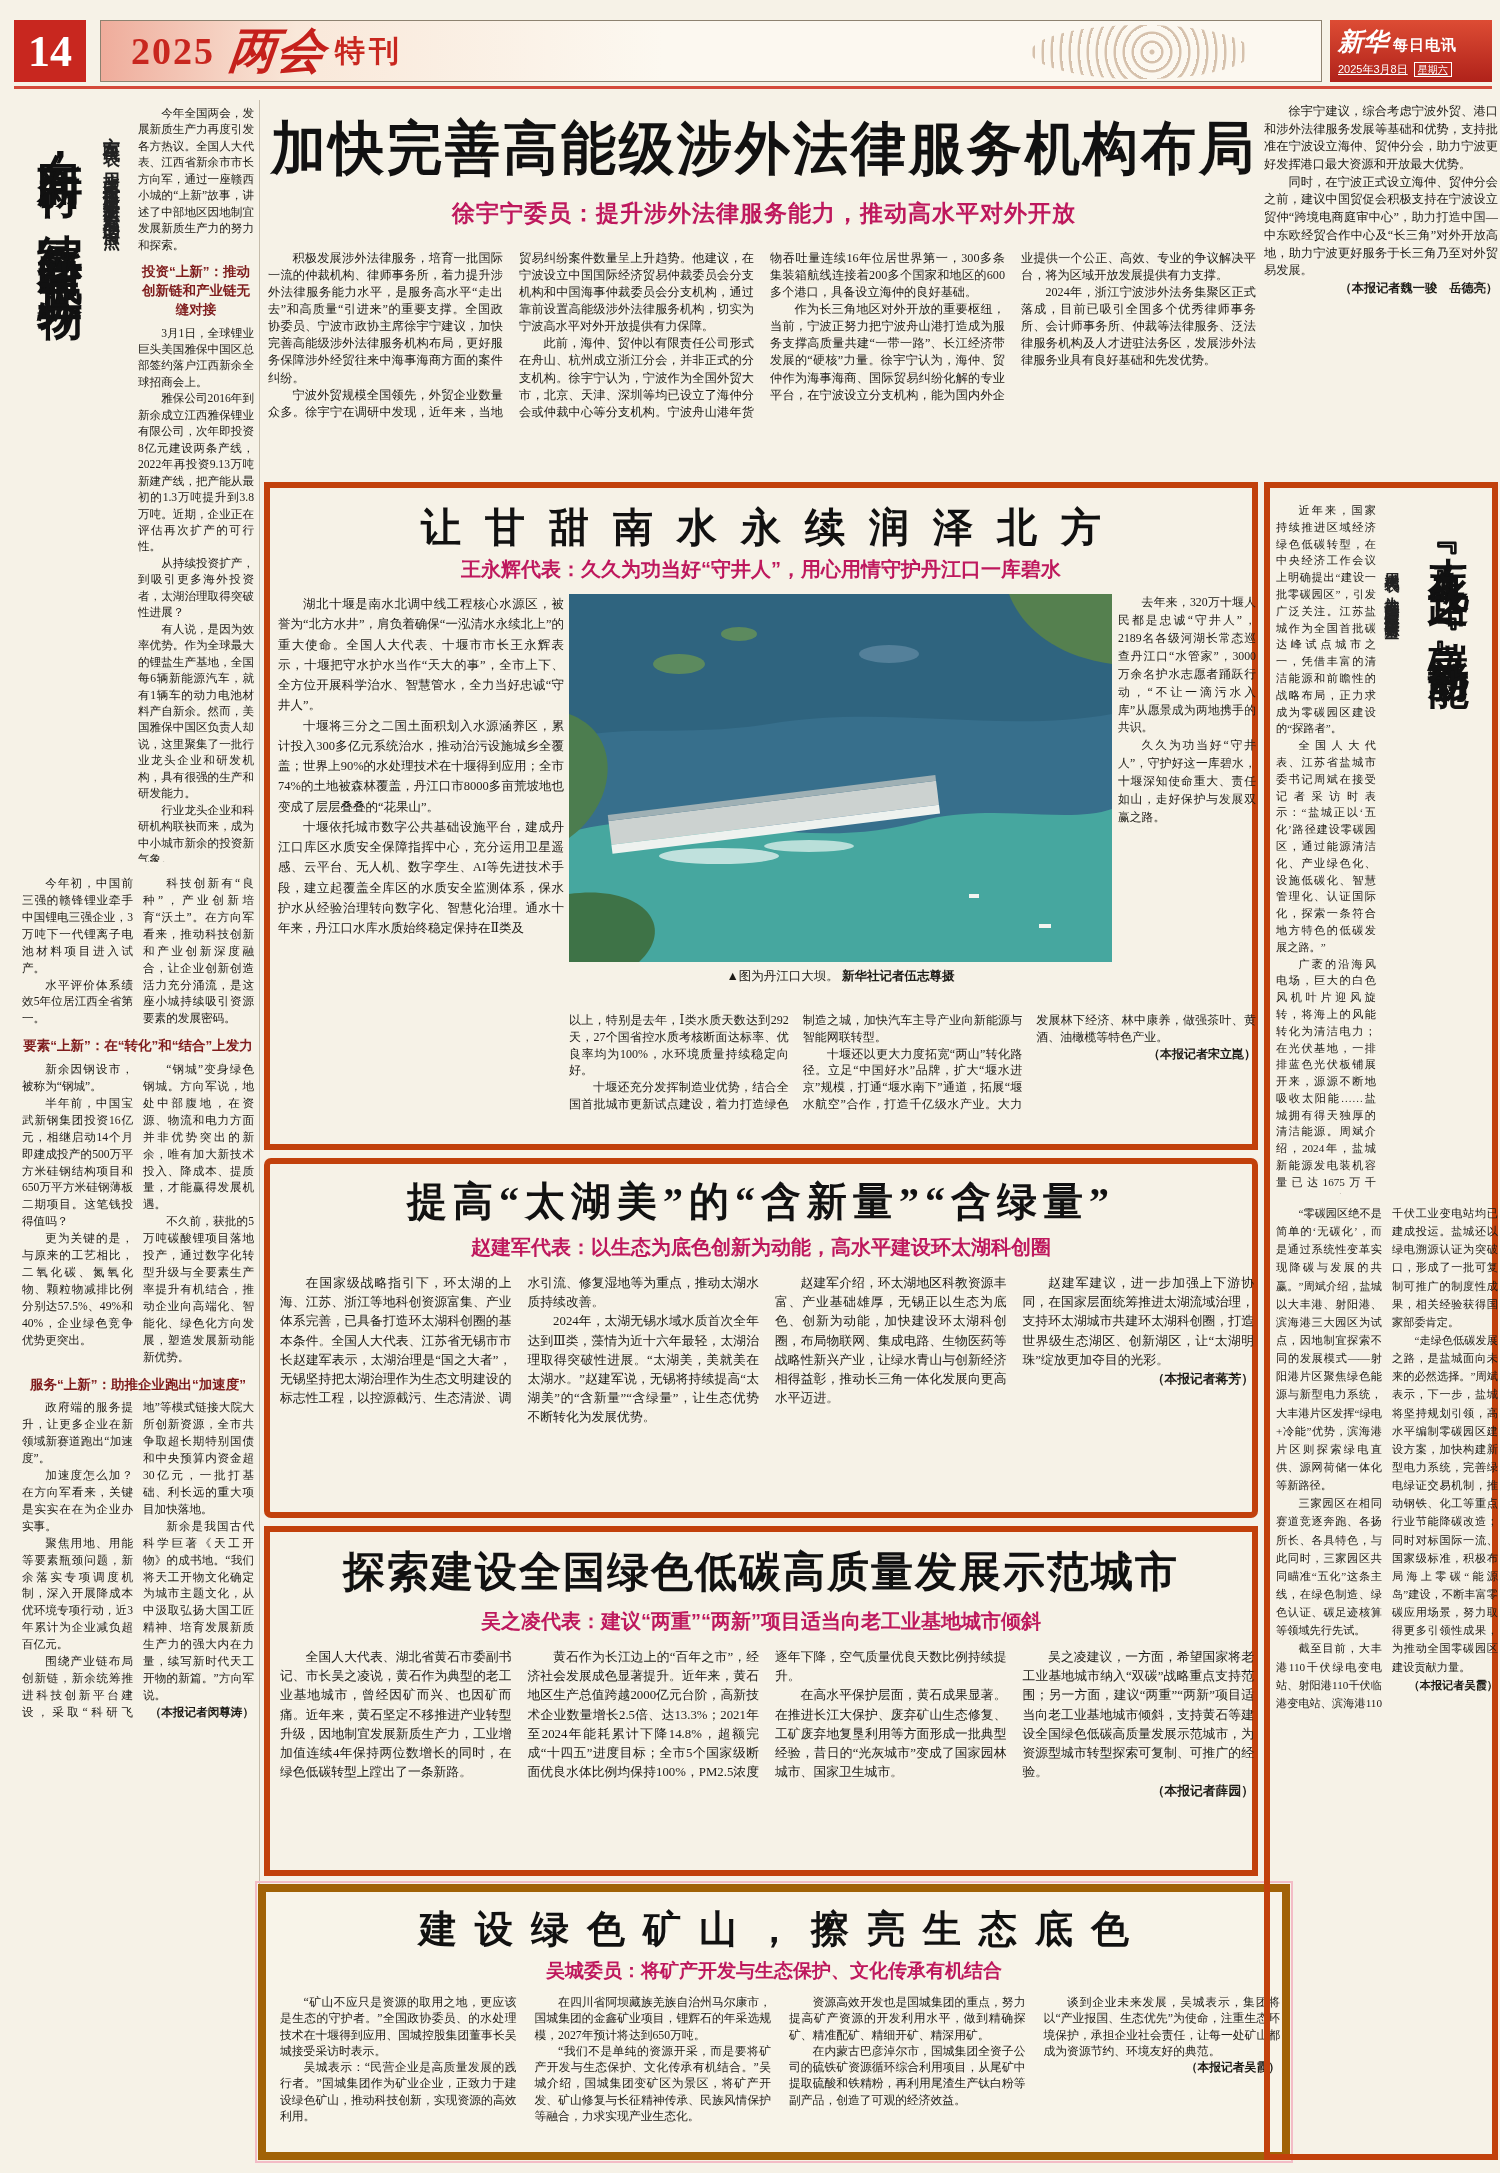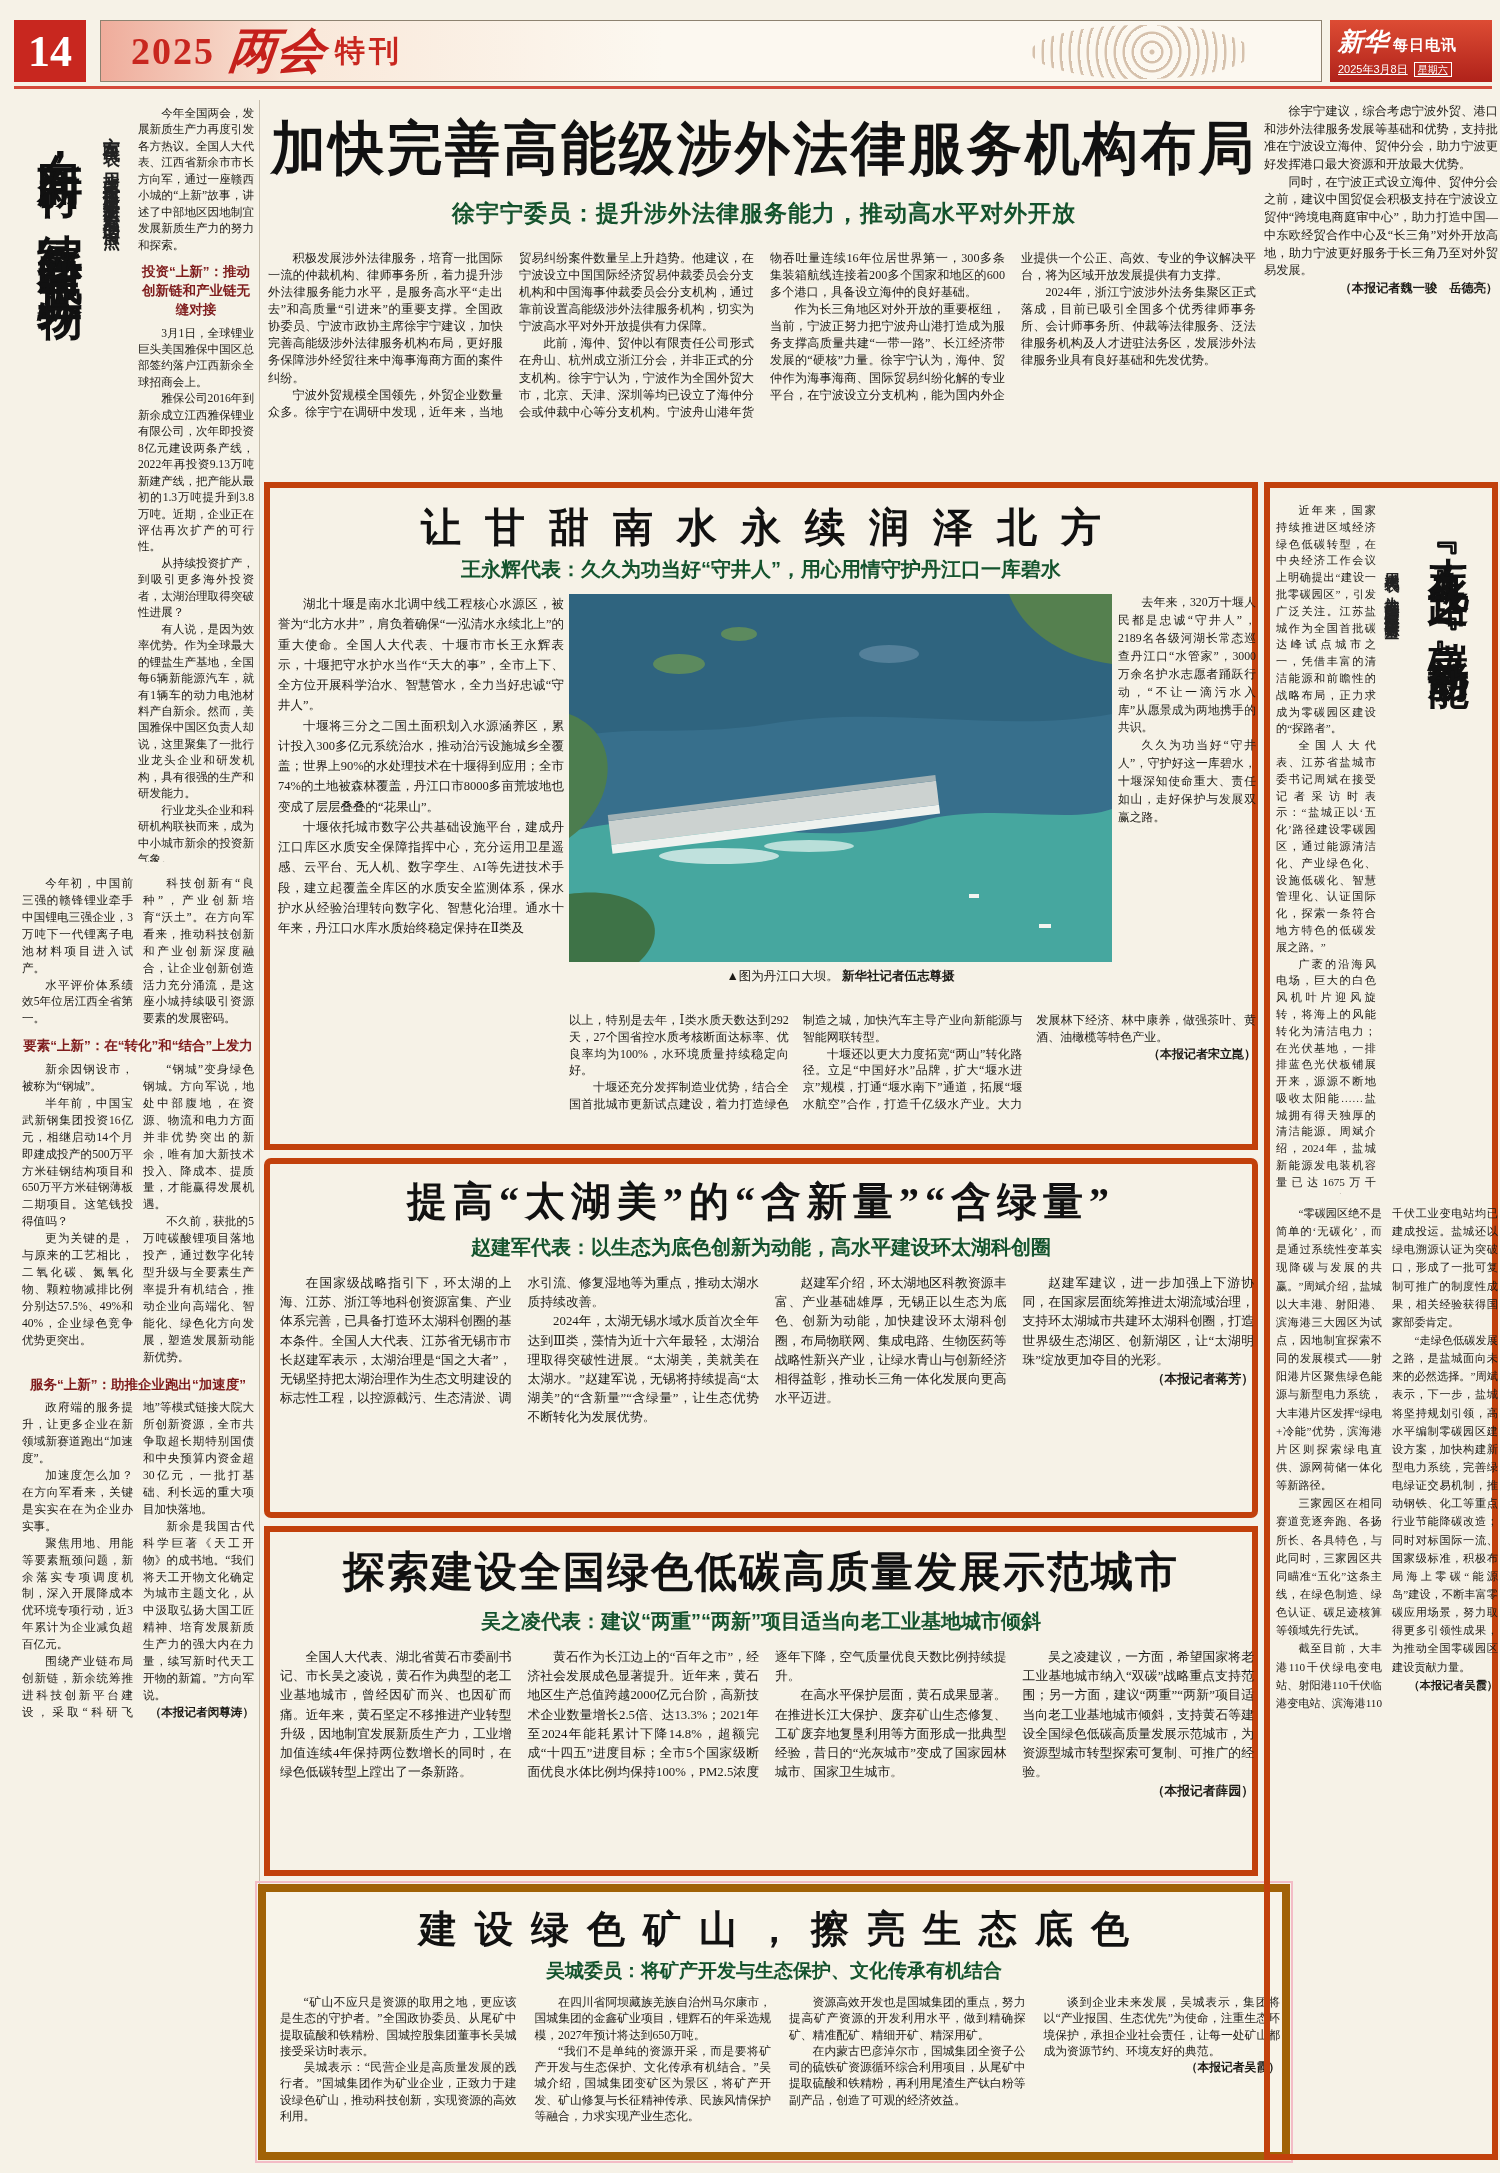--- a/index.html
+++ b/index.html
@@ -25,21 +25,21 @@
   .masthead .script{font-size:25px;font-weight:900;font-style:italic;font-family:"Liberation Serif",serif;}
   .masthead .rest{font-size:15px;font-weight:bold;letter-spacing:1px;}
   .masthead .dateline{margin-top:4px;font-size:11px;font-family:"Liberation Sans",sans-serif;display:flex;align-items:center;gap:6px;text-decoration:underline;}
   .masthead .chip{border:1px solid #fff;padding:0 3px;font-size:10px;line-height:13px;}
   .redrule{position:absolute;left:14px;top:86px;width:1478px;height:3px;background:#d44a3a;}
   
   p{margin:0;text-indent:2em;text-align:justify;}
   .byline{text-align:right;text-indent:0;font-weight:bold;}
   .headline{position:absolute;text-align:center;font-weight:900;color:#111;
             font-family:"Liberation Serif","DejaVu Serif",serif;white-space:nowrap;}
-  .subhead{position:absolute;text-align:center;font-weight:bold;color:#14532d;
+  .subhead{position:absolute;text-align:center;font-weight:bold;color:#be185d;
            font-family:"Liberation Sans","DejaVu Sans",sans-serif;white-space:nowrap;}
   .sec{font-family:"Liberation Sans","DejaVu Sans",sans-serif;font-weight:bold;text-align:center;
        text-indent:0;margin:8px 0 6px;font-size:13.5px;color:#7f1d1d;}
   .span-all{column-span:all;}
   .flow{overflow:hidden;}
   .vtext{writing-mode:vertical-rl;}
   .hairbox{border:6px solid #c2410c;box-sizing:border-box;}
   .vline{position:absolute;width:1px;background:#c5bcab;}
   
   .xy-vtitle{position:absolute;left:30px;top:118px;height:770px;font-size:45px;font-weight:900;
@@ -236,21 +236,21 @@
       <p>在高水平保护层面，黄石成果显著。在推进长江大保护、废弃矿山生态修复、工矿废弃地复垦利用等方面形成一批典型经验，昔日的“光灰城市”变成了国家园林城市、国家卫生城市。</p>
       <p>吴之凌建议，一方面，希望国家将老工业基地城市纳入“双碳”战略重点支持范围；另一方面，建议“两重”“两新”项目适当向老工业基地城市倾斜，支持黄石等建设全国绿色低碳高质量发展示范城市，为资源型城市转型探索可复制、可推广的经验。</p>
       <p class="byline">（本报记者薛园）</p>
     </div>
   </div>
 
   <div class="ks-box">
     <div class="headline ks-headline">建设绿色矿山，擦亮生态底色</div>
     <div class="subhead ks-subhead">吴城委员：将矿产开发与生态保护、文化传承有机结合</div>
     <div class="ks-body">
-      <p>“矿山不应只是资源的取用之地，更应该是生态的守护者。”全国政协委员、从尾矿中提取硫酸和铁精粉、国城控股集团董事长吴城接受采访时表示。</p>
+      <p>“矿山不应只是资源的取用之地，更应该是生态的守护者。”全国政协委员、的水处理技术在十堰得到应用、国城控股集团董事长吴城接受采访时表示。</p>
       <p>吴城表示：“民营企业是高质量发展的践行者。”国城集团作为矿业企业，正致力于建设绿色矿山，推动科技创新，实现资源的高效利用。</p>
       <p>在四川省阿坝藏族羌族自治州马尔康市，国城集团的金鑫矿业项目，锂辉石的年采选规模，2027年预计将达到650万吨。</p>
       <p>“我们不是单纯的资源开采，而是要将矿产开发与生态保护、文化传承有机结合。”吴城介绍，国城集团变矿区为景区，将矿产开发、矿山修复与长征精神传承、民族风情保护等融合，力求实现产业生态化。</p>
       <p>资源高效开发也是国城集团的重点，努力提高矿产资源的开发利用水平，做到精确探矿、精准配矿、精细开矿、精深用矿。</p>
       <p>在内蒙古巴彦淖尔市，国城集团全资子公司的硫铁矿资源循环综合利用项目，从尾矿中提取硫酸和铁精粉，再利用尾渣生产钛白粉等副产品，创造了可观的经济效益。</p>
       <p>谈到企业未来发展，吴城表示，集团将以“产业报国、生态优先”为使命，注重生态环境保护，承担企业社会责任，让每一处矿山都成为资源节约、环境友好的典范。</p>
       <p class="byline">（本报记者吴霞）</p>
     </div>
   </div>
 

